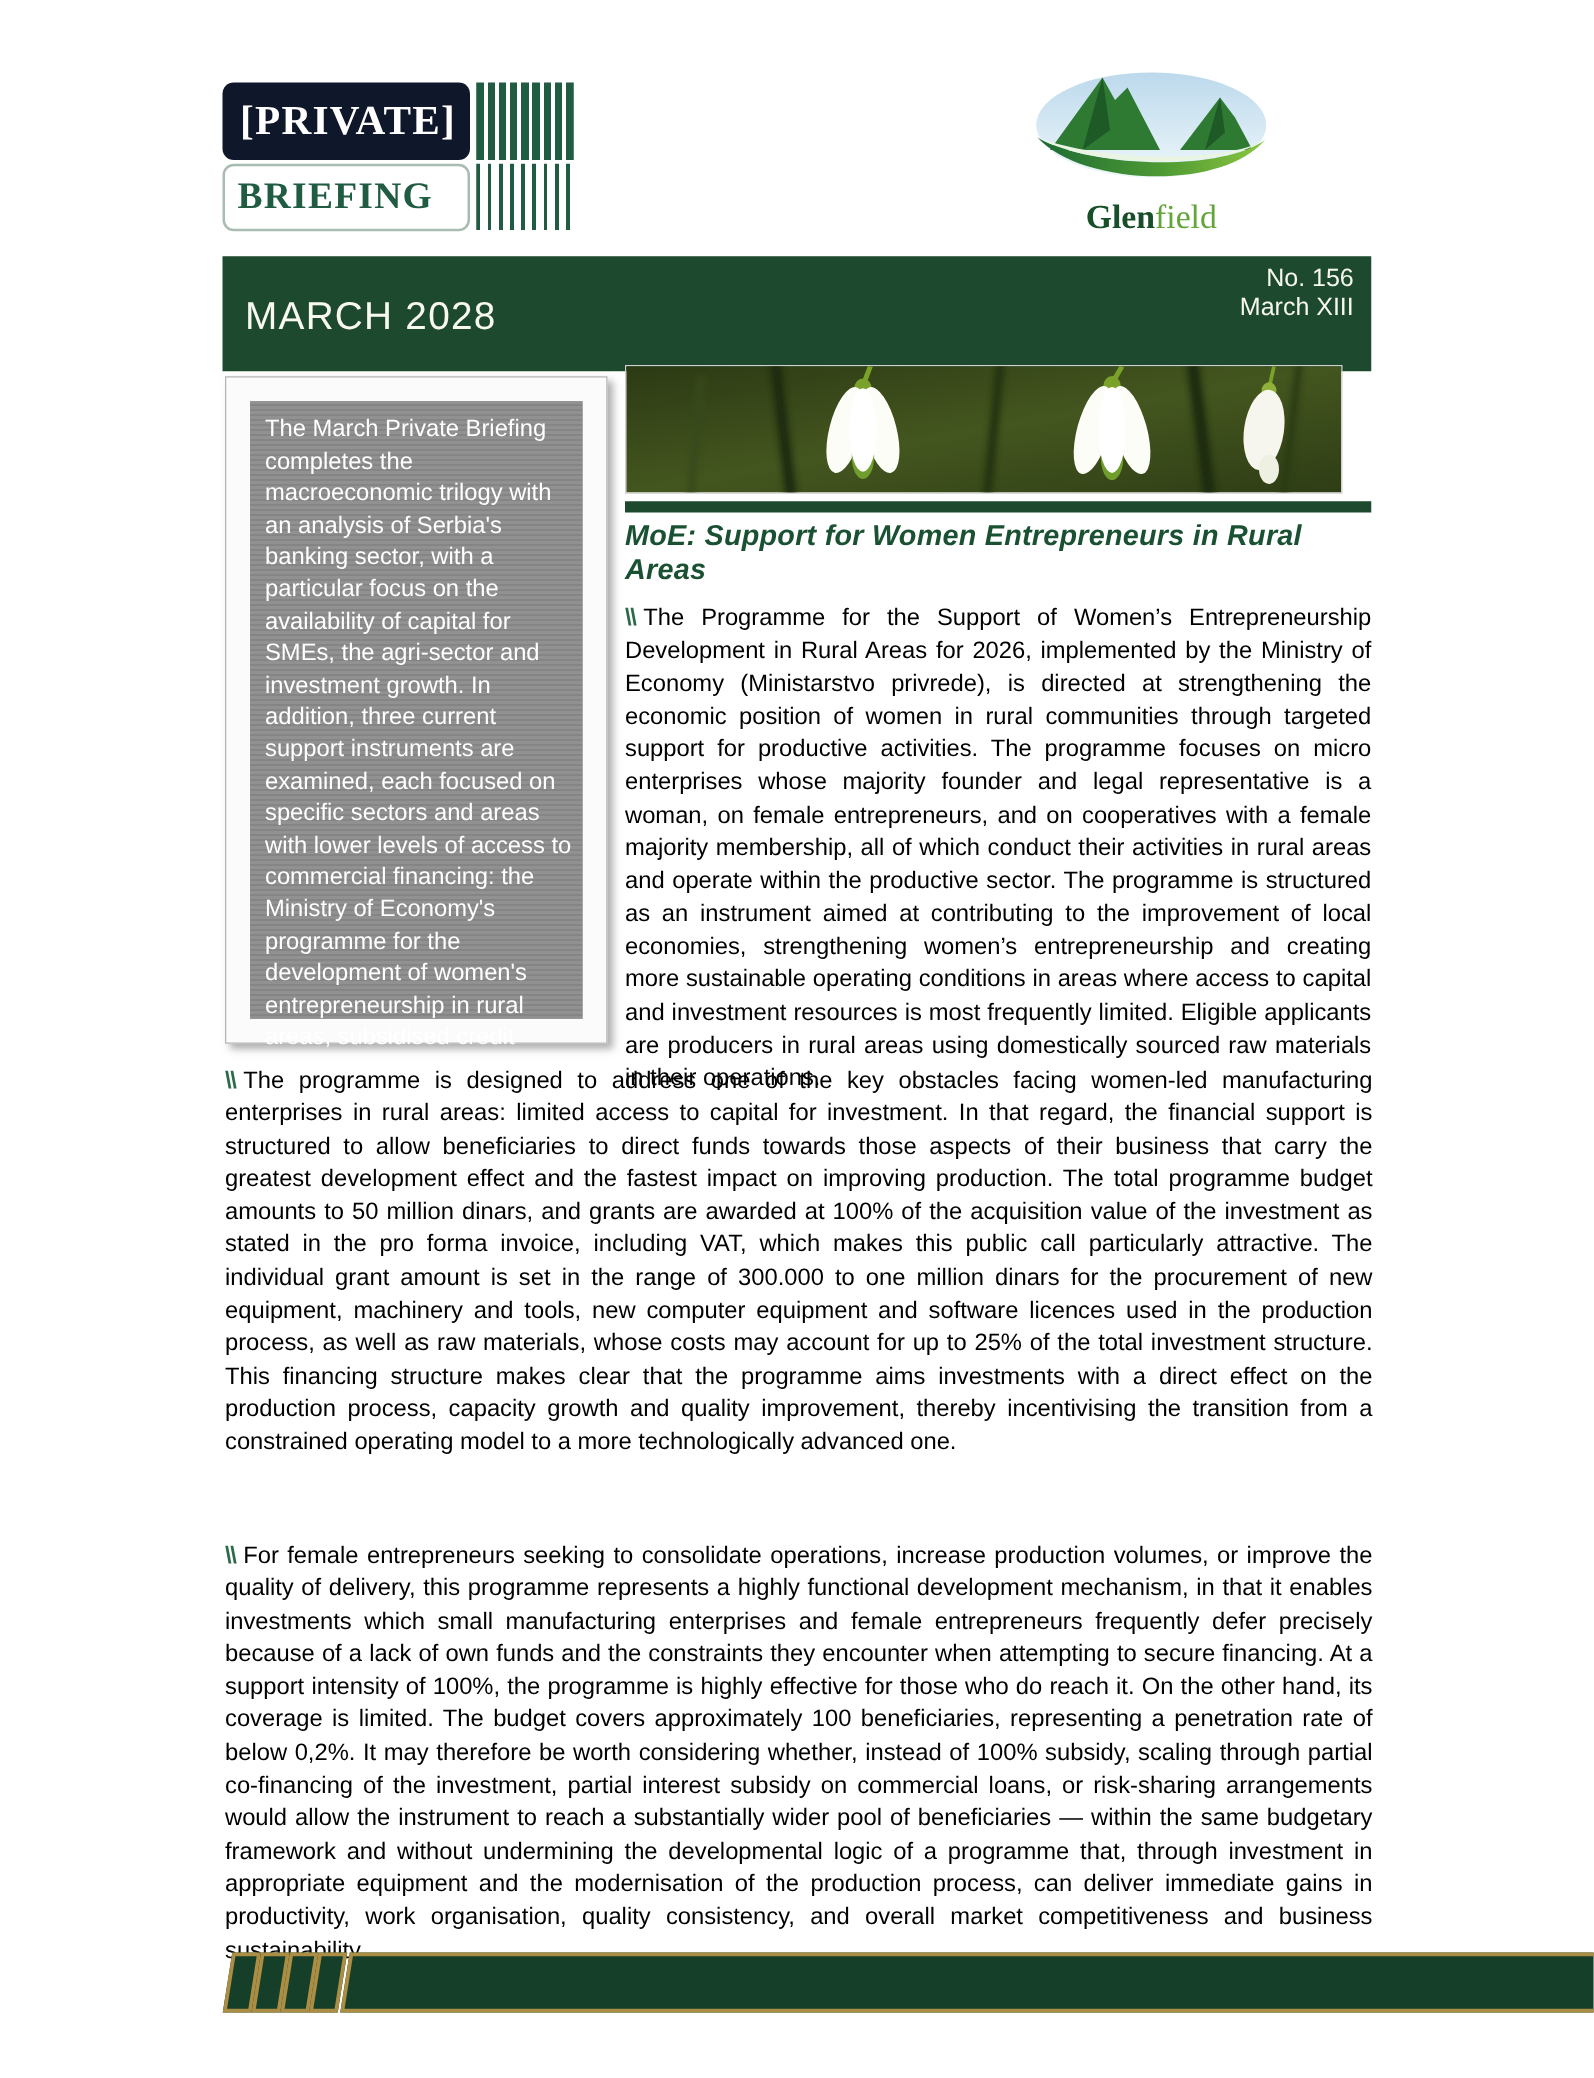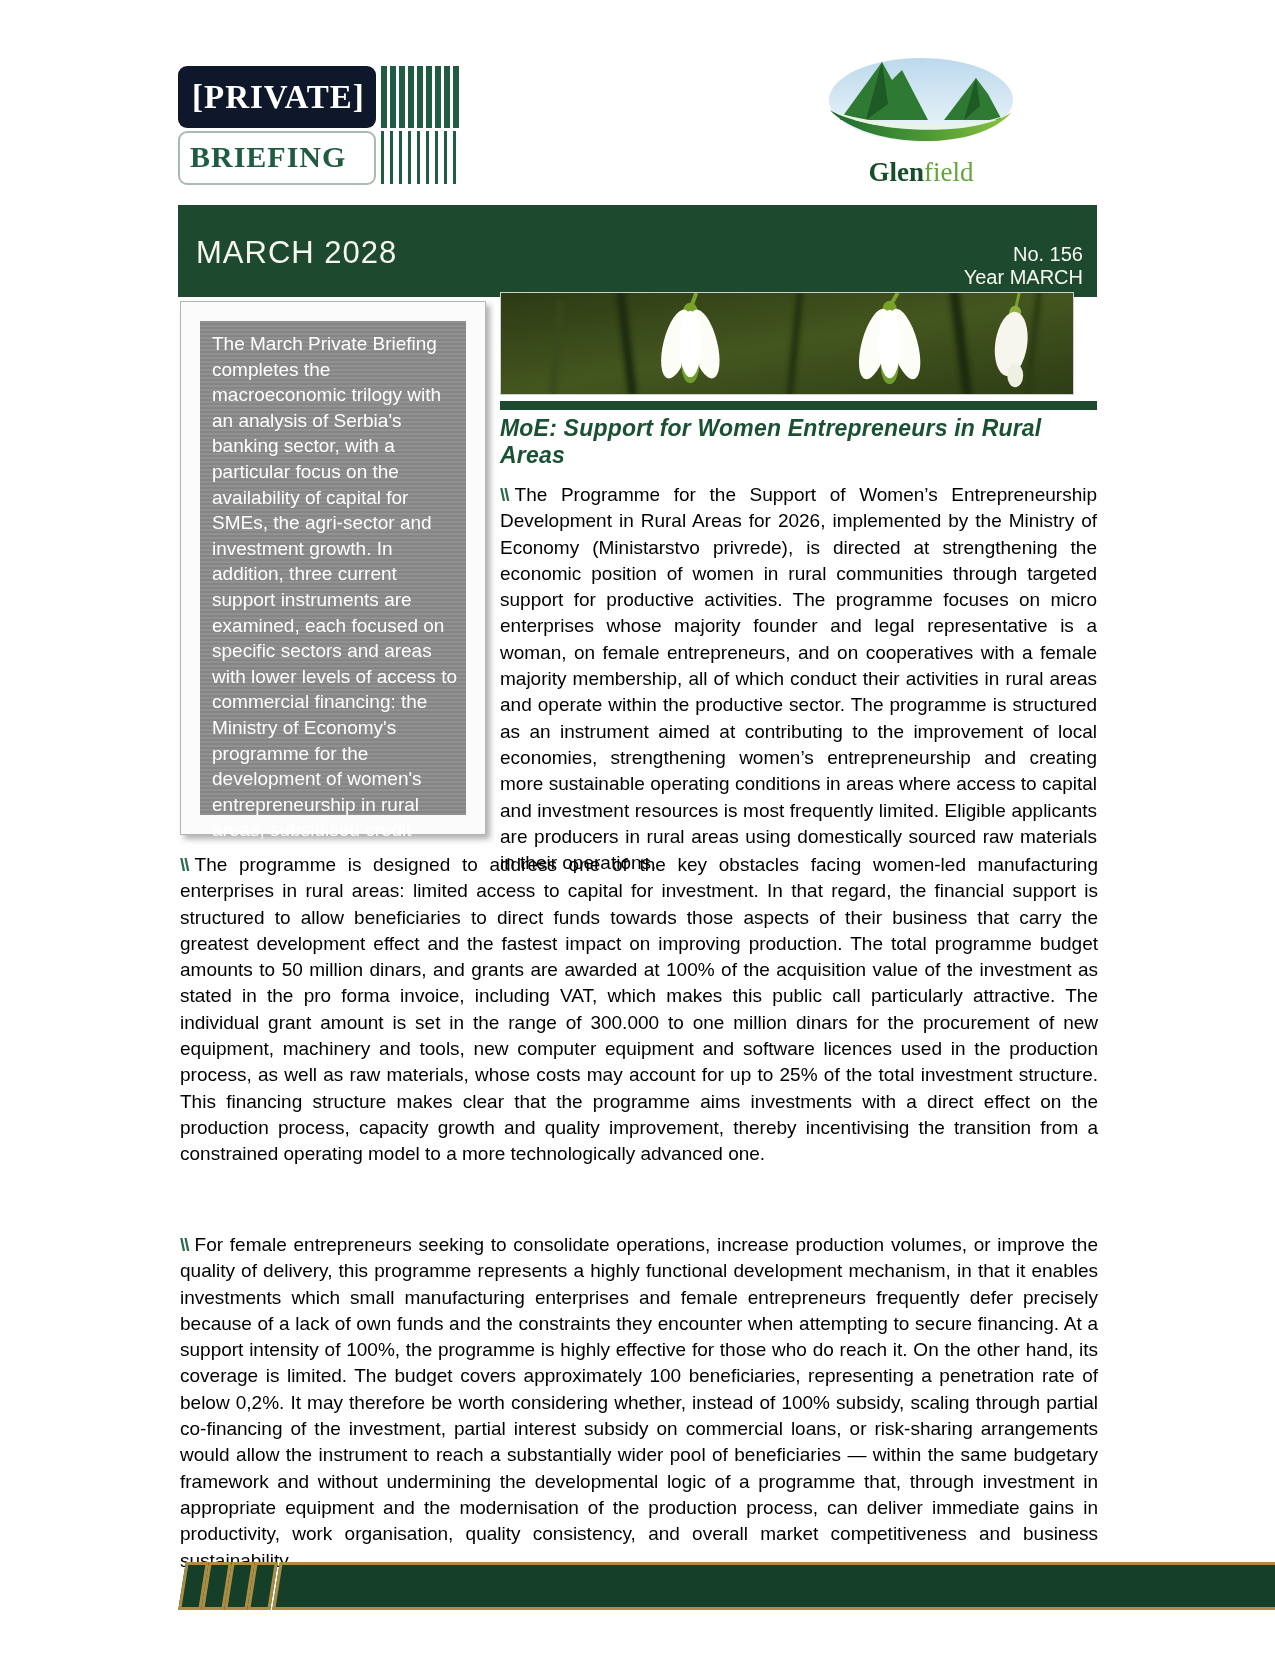--- a/index.html
+++ b/index.html
@@ -22,21 +22,21 @@
   .glenfield{position:absolute;left:826px;top:54px;width:190px;text-align:center;}
   .glenfield-wordmark{margin-top:-8px;font-family:"Liberation Serif",serif;font-size:27px;line-height:40px;}
   .glen{color:#174f28;font-weight:bold;}
   .field{color:#64a53b;font-weight:normal;}
 
   
   .banner{position:absolute;left:178px;top:205px;width:919px;height:92px;background:#1d4a2e;}
   .banner-month{position:absolute;left:18px;top:50%;transform:translateY(-44%);
         color:#f8f8f0;font-size:31px;letter-spacing:1px;}
   .banner-meta{position:absolute;right:14px;top:7px;bottom:8px;display:flex;flex-direction:column;
-        justify-content:flex-end;text-align:right;color:#f8f8f0;font-size:20px;margin-top:12px;}
+        justify-content:flex-start;text-align:right;color:#f8f8f0;font-size:20px;}
 
   
   .sidebar-frame{position:absolute;left:180px;top:301px;width:306px;height:534px;
         background:#fbfbfb;border:1px solid #b5b5b5;padding:19px;box-sizing:border-box;
         box-shadow:4px 4px 6px rgba(110,110,110,.55);}
   .sidebar-gray{width:100%;height:100%;box-sizing:border-box;
         background:#8a8a8a;
         background-image:repeating-linear-gradient(180deg,#919191 0 2px,#858585 2px 4px);
         color:#ffffff;font-size:19px;line-height:25.6px;padding:10px 8px 10px 12px;}
 
@@ -101,21 +101,21 @@
     </svg>
     <div class="glenfield-wordmark">
       <span class="glen">Glen</span><span class="field">field</span>
     </div>
   </div>
 
   <div class="banner">
     <div class="banner-month">MARCH 2028</div>
     <div class="banner-meta">
       <div>No. 156</div>
-      <div>Year MARCH</div>
+      <div>March XIII</div>
     </div>
   </div>
 
   <div class="sidebar-frame">
     <div class="sidebar-gray">The March Private Briefing completes the macroeconomic trilogy with an analysis of Serbia's banking sector, with a particular focus on the availability of capital for SMEs, the agri-sector and investment growth. In addition, three current support instruments are examined, each focused on specific sectors and areas with lower levels of access to commercial financing: the Ministry of Economy's programme for the development of women's entrepreneurship in rural areas, subsidised credit support in agriculture through a network of nine banks, and grants for the preservation of traditional and artistic crafts.</div>
   </div>
 
   <div class="right-col">
     <svg class="photo" viewBox="0 0 574 103" preserveAspectRatio="none">
       <defs>

